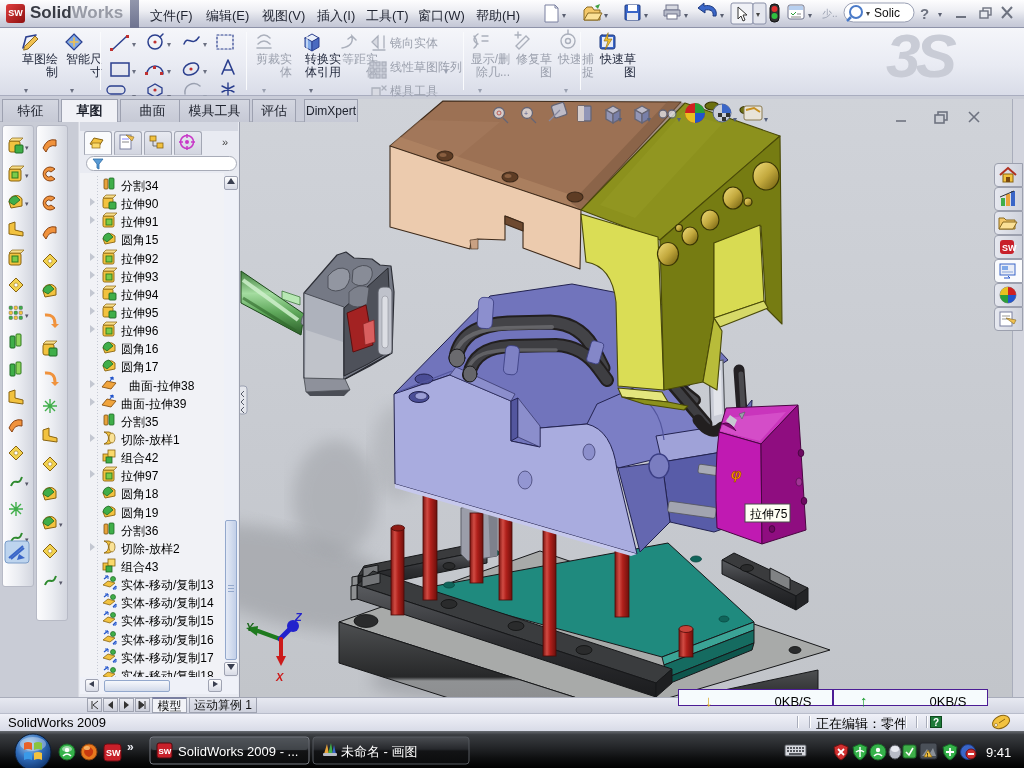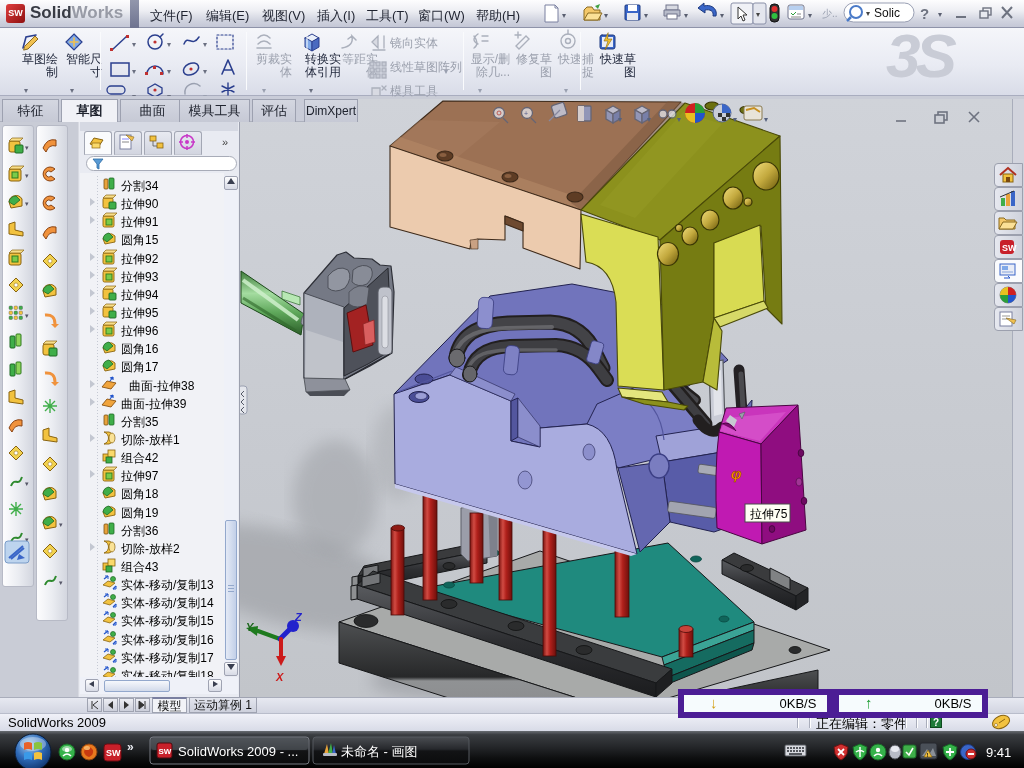--- a/index.html
+++ b/index.html
@@ -30,21 +30,21 @@
 .sbtn{position:absolute;background:linear-gradient(180deg,#FDFDFE,#D7DAE5);border:1px solid #9FA3B2;border-radius:2px;font-size:8px;color:#3a3f50;text-align:center;line-height:11px}
 #taskpane{left:1012px;top:99px;width:12px;height:598px;background:#D2D4DD;border-left:1px solid #A9ADBB}
 .tpb{position:absolute;left:994px;width:29px;height:24px;background:linear-gradient(90deg,#E6E8EF,#CFD2DC);border:1px solid #9CA0AE;border-radius:4px 0 0 4px}
 #mtabrow{left:0;top:697px;width:1024px;height:16px;background:linear-gradient(180deg,#E7E9F1,#D2D5E1);border-top:1px solid #A9ADBB}
 .navb{position:absolute;top:698px;width:15px;height:14px;background:linear-gradient(180deg,#EDEEF4,#CBCEDA);border:1px solid #9FA3B1;color:#444;font-size:8px;text-align:center;line-height:13px}
 .mtab{position:absolute;top:697px;height:16px;border:1px solid #9FA3B1;font-size:12px;text-align:center;line-height:15px;color:#111;background:linear-gradient(180deg,#E3E5EE,#CDD0DC)}
 .mtab.active{background:#F2F3F7;border-top:2px solid #7A7FA0}
 #statusbar{left:0;top:713px;width:1024px;height:18px;background:linear-gradient(180deg,#F0F1F8,#D8DBE7);border-top:1px solid #B9BDCB}
 .groove{position:absolute;top:716px;width:2px;height:12px;border-left:1px solid #A9ADBB;border-right:1px solid #fff}
 #taskbar{left:0;top:731px;width:1024px;height:37px;background:linear-gradient(180deg,#686c72 0%,#3a3d41 10%,#232528 45%,#0f1011 72%,#000 100%)}
-.net{position:absolute;top:689px;height:29px;background:#F6FBFD;border:6px solid #4c1d95;font-size:13px;color:#000;line-height:15px}
+.net{position:absolute;top:689px;height:17px;background:#F6FBFD;border:1px solid #4c1d95;font-size:13px;color:#000;line-height:21px}
 </style></head>
 <body>
 <div class="abs" id="titlebar"></div>
 <div class="abs" id="swlogo">SW</div>
 <div class="abs" id="swname">Solid<span>Works</span></div>
 <div class="abs" id="tdivider"></div>
 <div class="abs menu" style="left:150px">文件(F)</div>
 <div class="abs menu" style="left:206px">编辑(E)</div>
 <div class="abs menu" style="left:262px">视图(V)</div>
 <div class="abs menu" style="left:317px">插入(I)</div>

